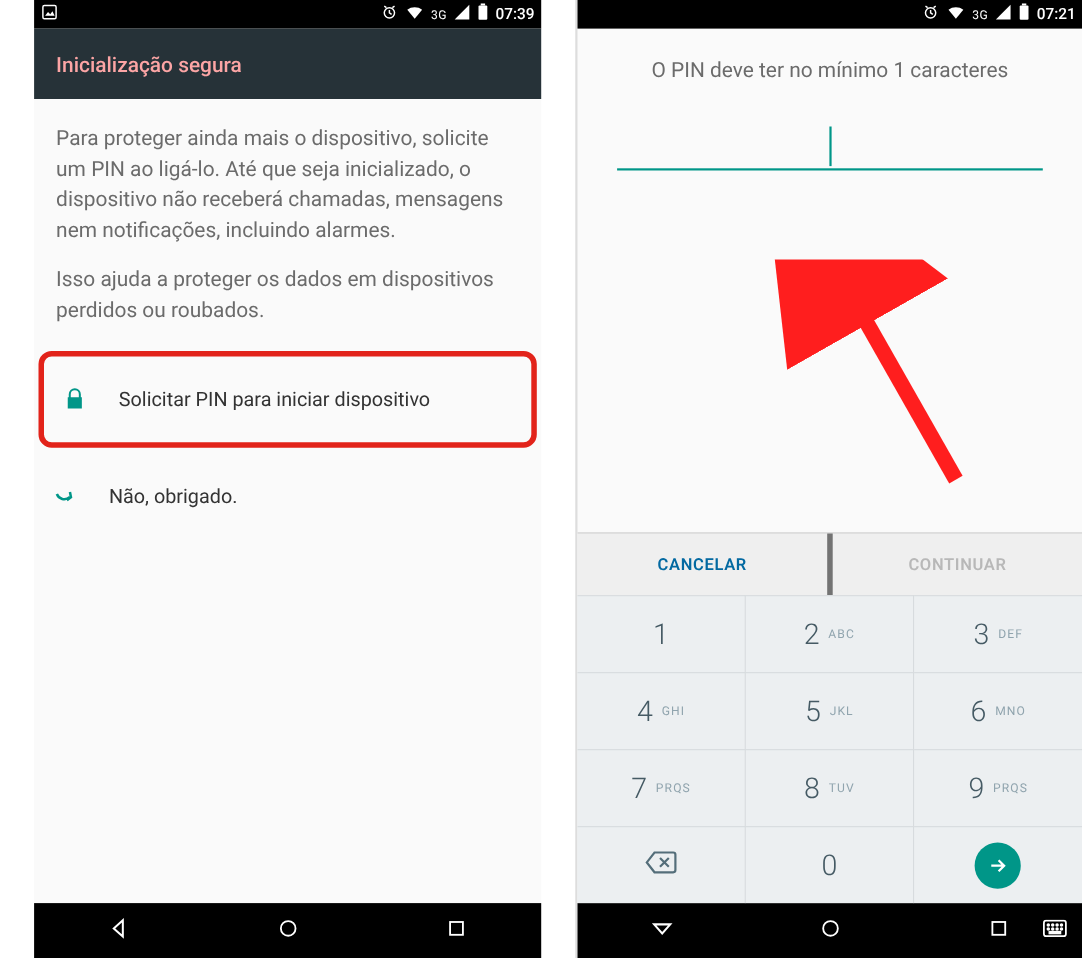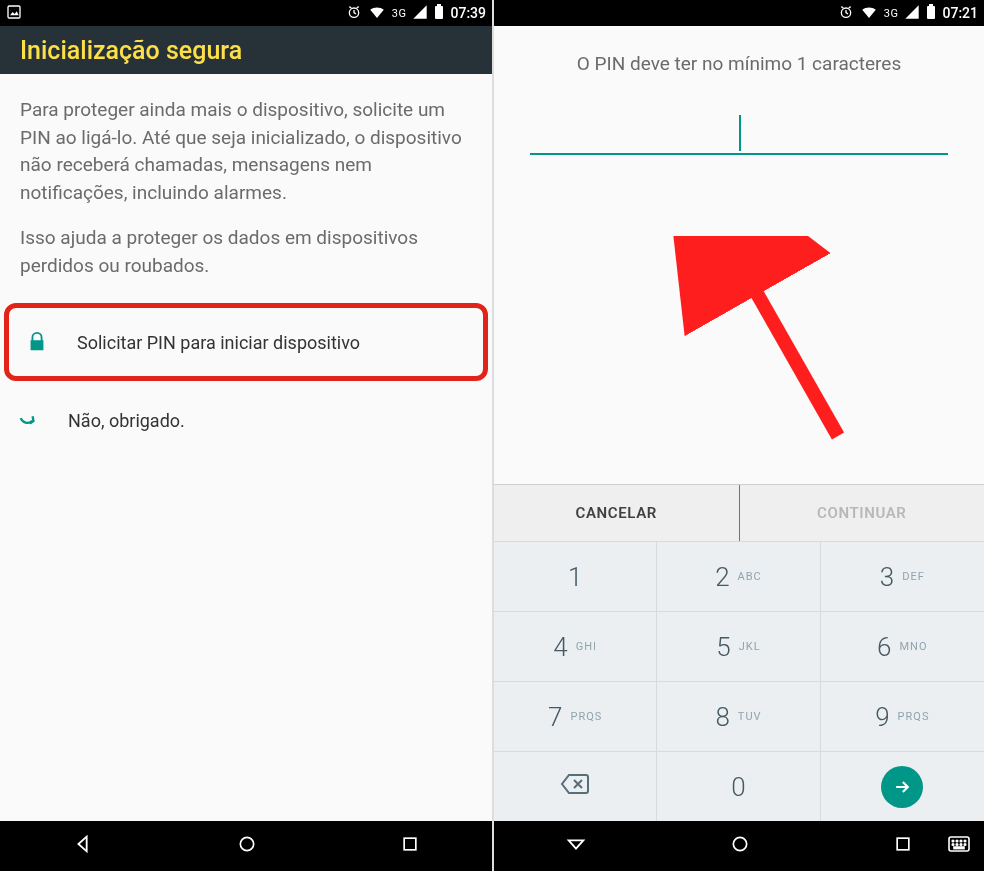--- a/index.html
+++ b/index.html
@@ -10,20 +10,21 @@
     height: 871px;
     display: flex;
   }
   .phone {
     width: 492px;
     height: 871px;
     display: flex;
     flex-direction: column;
     background: #fafafa;
     position: relative;
+    margin-left: 31px;
   }
   .phone + .phone { border-left: 2px solid #ddd; }
 
   
   .status-bar {
     height: 26px;
     background: #000;
     color: #fff;
     display: flex;
     align-items: center;
@@ -31,45 +32,45 @@
     font-size: 14px;
   }
   .status-left { display: flex; align-items: center; gap: 4px; }
   .status-right { margin-left: auto; display: flex; align-items: center; gap: 6px; }
   .status-right .net { font-size: 11px; letter-spacing: 0.5px; }
   .status-time { font-weight: 500; }
 
   
   .app-bar {
     background: #263238;
-    color: #fde047;
-    height: 48px;
+    color: #fca5a5;
+    height: 64px;
     display: flex;
     align-items: center;
     padding: 0 20px;
-    font-size: 25px;
+    font-size: 19px;
     font-weight: 500;
   }
 
   
   .content-area {
     padding: 22px 20px 0 20px;
     color: #6b6b6b;
     font-size: 19px;
     line-height: 1.45;
   }
   .content-area p + p { margin-top: 18px; }
 
   .options {
     margin-top: 24px;
   }
   .option-row {
     display: flex;
     align-items: center;
-    height: 78px;
+    height: 88px;
     padding: 0 14px;
     gap: 26px;
     color: #333;
     font-size: 18px;
   }
   .option-row.highlighted {
     border: 5px solid #e2231a;
     border-radius: 12px;
     margin: 0 4px;
   }
@@ -117,22 +118,22 @@
   }
   .action-btn {
     flex: 1;
     height: 56px;
     display: flex;
     align-items: center;
     justify-content: center;
     font-size: 15px;
     font-weight: 600;
     letter-spacing: 0.6px;
-    color: #404040;
-    border-right: 1px solid #737373;
+    color: #0369a1;
+    border-right: 5px solid #737373;
   }
   .action-btn:last-child { border-right: none; }
   .action-btn.disabled { color: #b8b8b8; }
 
   
   .keypad {
     background: #eceff1;
     display: grid;
     grid-template-columns: repeat(3, 1fr);
   }

